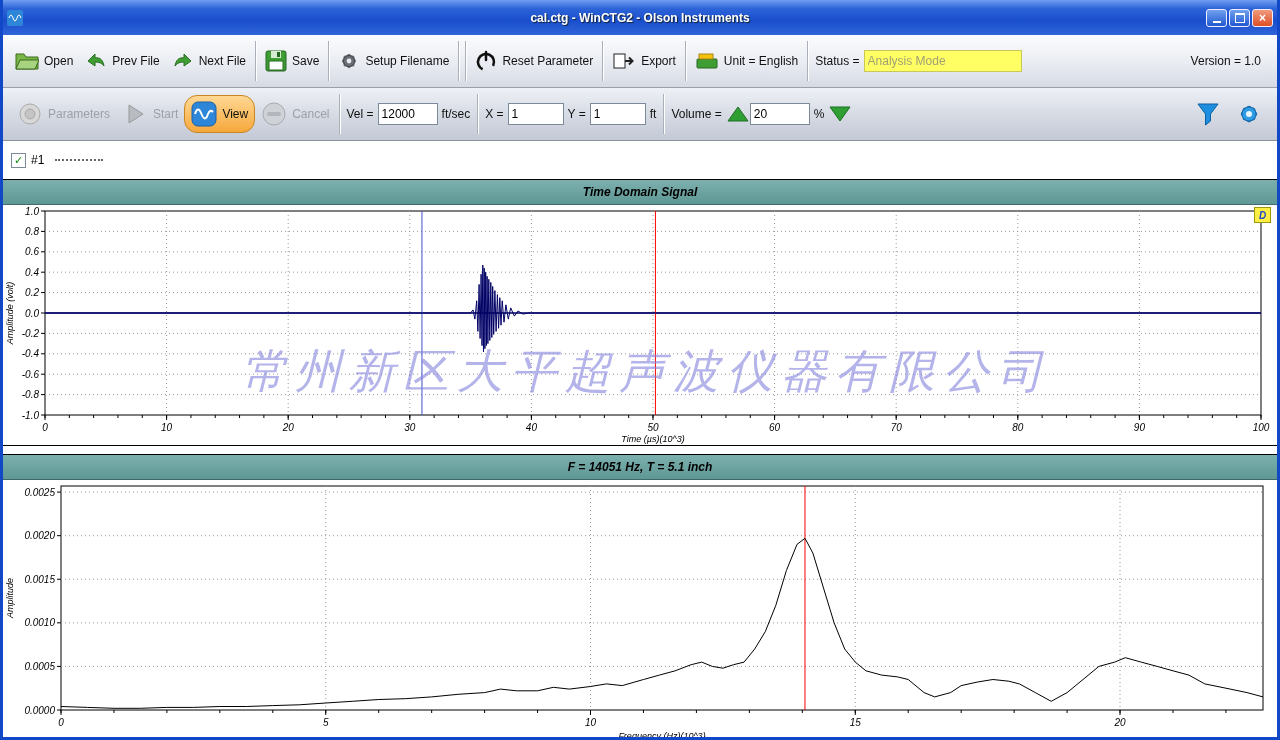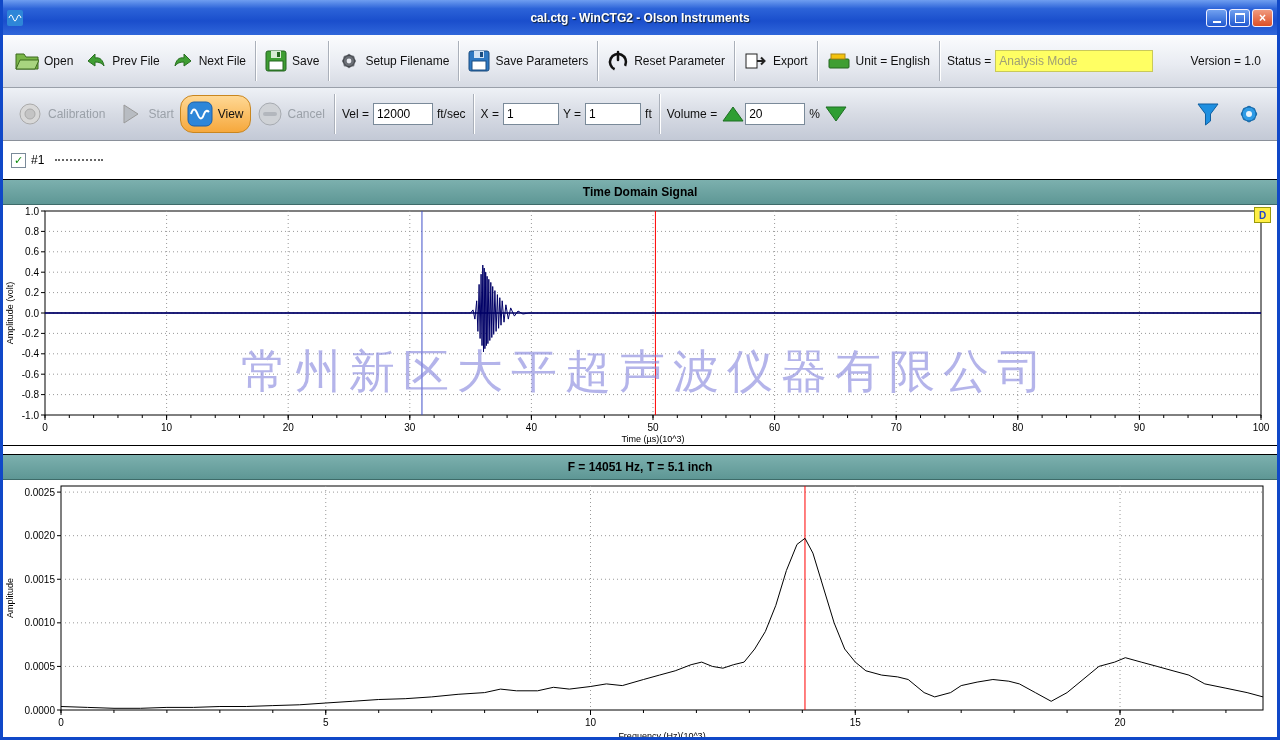--- a/index.html
+++ b/index.html
@@ -26,21 +26,21 @@
   .field-label{margin:8px 4px;white-space:nowrap;}
   .version{margin-left:auto;padding-right:10px;white-space:nowrap;}
   .right-icons{margin-left:auto;display:flex;align-items:center;gap:14px;padding-right:6px;}
 
   
   .legend-row{height:38px;background:#fff;display:flex;align-items:center;padding:0 8px;font-size:12px;gap:5px;}
   .checkbox{width:13px;height:13px;border:1px solid #7a8a99;background:#fff;display:flex;align-items:center;justify-content:center;font-size:11px;line-height:11px;color:#0a8a0a;cursor:default;}
   .dash-line{display:inline-block;width:48px;border-top:2px dotted #666;margin-left:6px;}
 
   
-  .panel{border-top:1px solid #000;border-bottom:1px solid #000;}
+  .panel{border-top:1px solid #000;border-bottom:1px solid #000;font-style:italic;}
   .panel-header{height:24px;background:linear-gradient(#7cb0ae,#5e9795);display:flex;align-items:center;justify-content:center;font-weight:bold;font-size:12px;color:#000;position:relative;border-bottom:1px solid #3e6b69;}
   .panel-body{position:relative;background:#fff;}
   svg.chart{display:block;}
   .d-btn{position:absolute;right:6px;top:2px;width:15px;height:14px;background:#ffee44;border:1px solid #99990a;color:#2244cc;font-size:10px;font-weight:bold;display:flex;align-items:center;justify-content:center;cursor:default;z-index:3;}
   .watermark{position:absolute;left:12px;right:0;top:136px;text-align:center;font-size:46px;letter-spacing:8px;color:rgba(130,130,220,0.6);font-family:sans-serif;pointer-events:none;white-space:nowrap;z-index:2;}
   .gap{height:8px;background:#fff;}
   .footer{height:8px;background:#5e9795;border-top:1px solid #3e6b69;}
 </style>
 </head>
 <body>
@@ -100,29 +100,20 @@
     <div class="tbtn">
       <svg width="22" height="22" viewBox="0 0 24 24">
           <rect x="6" y="6" width="12" height="12" rx="2" fill="#6b6f76" transform="rotate(45 12 12)"></rect>
           <rect x="6" y="6" width="12" height="12" rx="2" fill="#6b6f76"></rect>
           <circle cx="12" cy="12" r="6" fill="#6b6f76" stroke="#3c3f44"></circle>
           <circle cx="12" cy="12" r="2.6" fill="#e8eaf0"></circle>
         </svg>
       <span>Setup Filename</span>
     </div>
     <div class="tsep"></div>
-    <div class="tbtn">
-      <svg width="22" height="22" viewBox="0 0 22 22">
-          <rect x="1" y="1" width="20" height="20" rx="2" fill="#2f79c2" stroke="#1a4d80"></rect>
-          <rect x="6" y="1" width="10" height="7" fill="#d3e4f5"></rect>
-          <rect x="12" y="2" width="3" height="5" fill="#1a4d80"></rect>
-          <rect x="4" y="11" width="14" height="9" fill="#fff" stroke="#1a4d80"></rect>
-        </svg>
-      <span>Save Parameters</span>
-    </div>
     <div class="tsep"></div>
     <div class="tbtn">
       <svg width="22" height="22" viewBox="0 0 22 22">
           <circle cx="11" cy="12" r="8" fill="none" stroke="#111" stroke-width="2.5" stroke-dasharray="38 12" transform="rotate(115 11 12)"></circle>
           <line x1="11" y1="2" x2="11" y2="10" stroke="#111" stroke-width="2.5" stroke-linecap="round"></line>
         </svg>
       <span>Reset Parameter</span>
     </div>
     <div class="tsep"></div>
     <div class="tbtn">
@@ -145,21 +136,21 @@
     <input class="fld status-fld" readonly="" value="Analysis Mode" style="">
     <span class="version">Version = 1.0</span>
   </div>
 
   <div class="toolbar2">
     <div class="tbtn disabled">
       <svg width="26" height="26" viewBox="0 0 26 26">
           <circle cx="13" cy="13" r="10" fill="#d8d8d8" stroke="#aaa"></circle>
           <circle cx="13" cy="13" r="5" fill="#c4c4c4" stroke="#aaa"></circle>
         </svg>
-      <span>Calibration</span>
+      <span>Parameters</span>
     </div>
     <div class="tbtn disabled">
       <svg width="26" height="26" viewBox="0 0 26 26">
           <path d="M7 4 L21 13 L7 22 z" fill="#b8bcc2" stroke="#999"></path>
         </svg>
       <span>Start</span>
     </div>
     <div class="tbtn view-btn">
       <svg width="26" height="26" viewBox="0 0 26 26">
           <rect x="1" y="1" width="24" height="24" rx="6" fill="#2e86d8" stroke="#1a5fa8"></rect>

